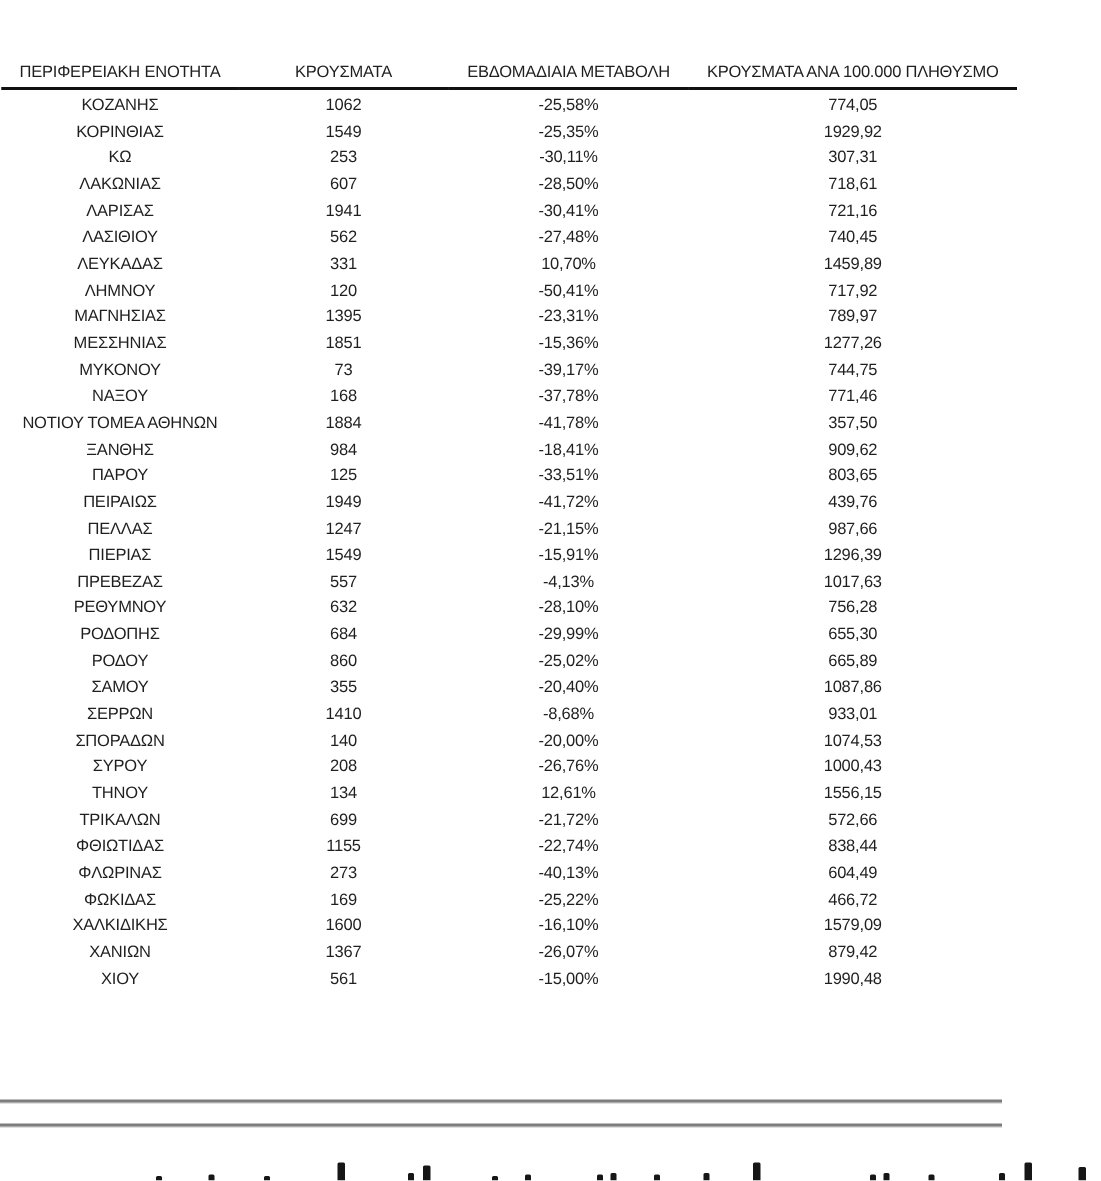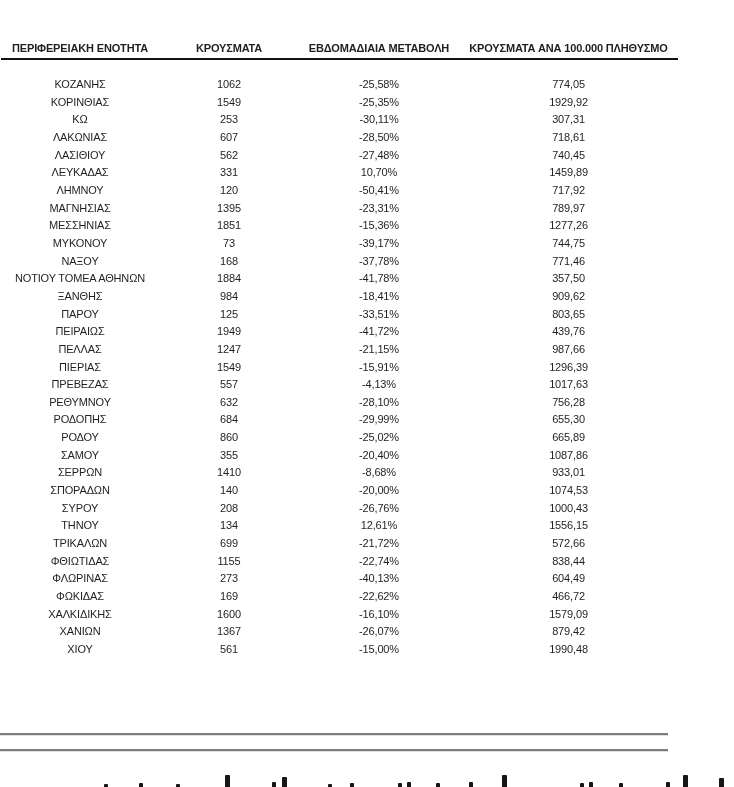--- a/index.html
+++ b/index.html
@@ -21,38 +21,38 @@
     table-layout: fixed;
     font-size: 11px;
     letter-spacing: -0.15px;
     color: #1f1f1f;
   }
   table.report-table col.c1 { width: 158px; }
   table.report-table col.c2 { width: 140px; }
   table.report-table col.c3 { width: 160px; }
   table.report-table col.c4 { width: 219px; }
   table.report-table th {
-    font-weight: bold;
+    font-weight: normal;
     text-align: center;
     vertical-align: bottom;
     padding: 0 0 4px 0;
     border-bottom: 2px solid #111111;
     white-space: nowrap;
     overflow: visible;
     margin-left: 19px;
   }
   table.report-table td {
     text-align: center;
     vertical-align: middle;
     padding: 0;
     height: 17.65px;
     line-height: 17.65px;
     white-space: nowrap;
   }
-  tbody tr:first-child td { padding-top: 16px; }
+  tbody tr:first-child td { padding-top: 2px; }
   .divider {
     position: absolute;
     left: 0;
     width: 668px;
     height: 2px;
     background: #7d7d7d;
     box-shadow: 0 1px 0 rgba(220,220,220,0.9);
   }
   .divider.one { top: 733px; }
   .divider.two { top: 749px; }
@@ -110,20 +110,26 @@
           <td>-30,11%</td>
           <td>307,31</td>
         </tr>
         <tr>
           <td>ΛΑΚΩΝΙΑΣ</td>
           <td>607</td>
           <td>-28,50%</td>
           <td>718,61</td>
         </tr>
         <tr>
+          <td>ΛΑΡΙΣΑΣ</td>
+          <td>1941</td>
+          <td>-30,41%</td>
+          <td>721,16</td>
+        </tr>
+        <tr>
           <td>ΛΑΣΙΘΙΟΥ</td>
           <td>562</td>
           <td>-27,48%</td>
           <td>740,45</td>
         </tr>
         <tr>
           <td>ΛΕΥΚΑΔΑΣ</td>
           <td>331</td>
           <td>10,70%</td>
           <td>1459,89</td>
@@ -262,21 +268,21 @@
         </tr>
         <tr>
           <td>ΦΛΩΡΙΝΑΣ</td>
           <td>273</td>
           <td>-40,13%</td>
           <td>604,49</td>
         </tr>
         <tr>
           <td>ΦΩΚΙΔΑΣ</td>
           <td>169</td>
-          <td>-22,62%</td>
+          <td>-25,22%</td>
           <td>466,72</td>
         </tr>
         <tr>
           <td>ΧΑΛΚΙΔΙΚΗΣ</td>
           <td>1600</td>
           <td>-16,10%</td>
           <td>1579,09</td>
         </tr>
         <tr>
           <td>ΧΑΝΙΩΝ</td>

